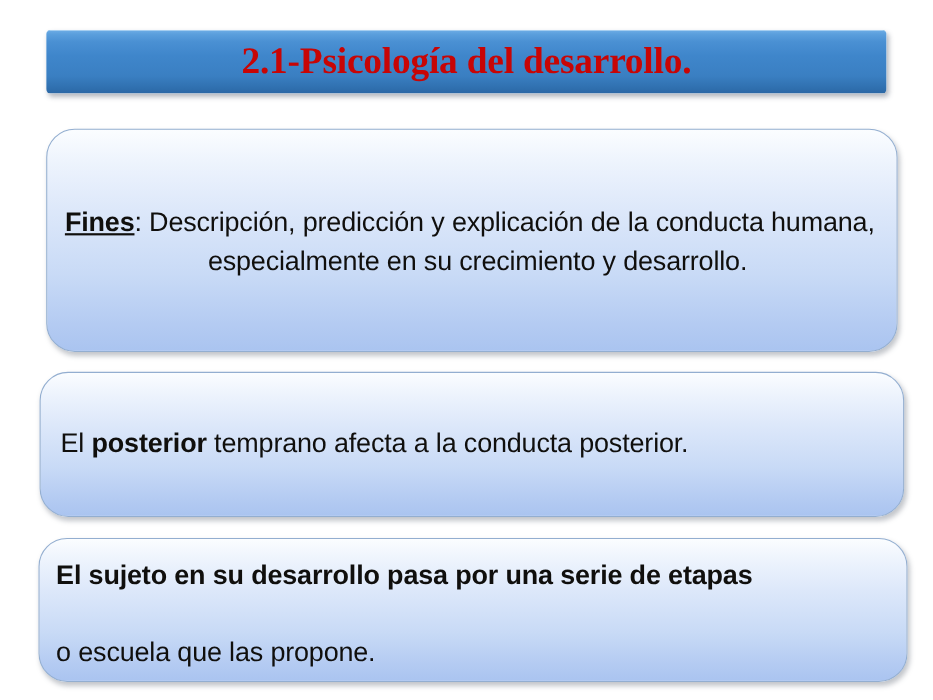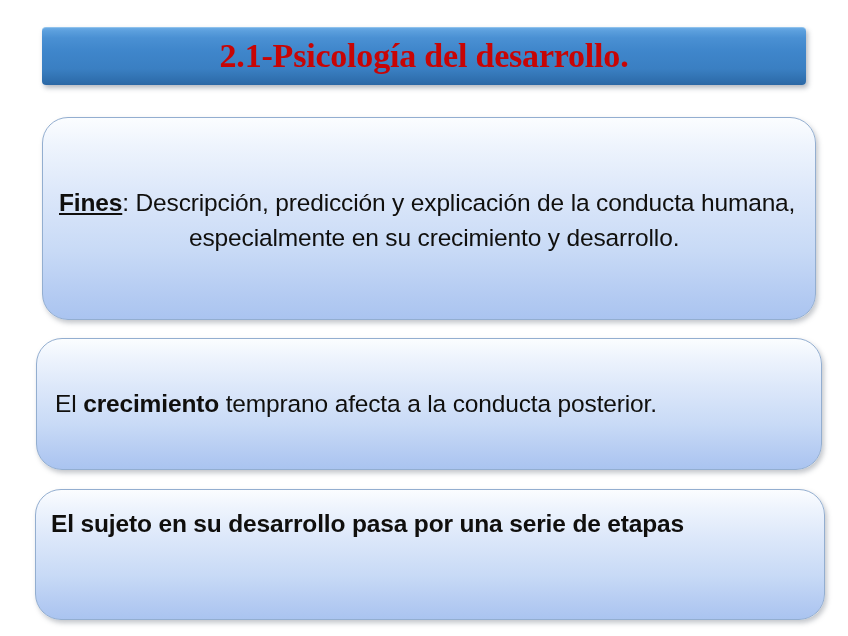--- a/index.html
+++ b/index.html
@@ -141,22 +141,23 @@
 </div>
 
 <div class="content-box" id="box-fines">
   <div class="box-text">
     <span class="lead">Fines</span><span>: Descripción, predicción y explicación  de la conducta humana, especialmente en su crecimiento y desarrollo.</span>
   </div>
 </div>
 
 <div class="content-box" id="box-desarrollo">
   <div class="box-text">
-    <span>El </span><span class="emph">crecimiento</span><span> temprano afecta a la conducta posterior.</span>
+    <span>El </span><span class="emph">posterior</span><span> temprano afecta a la conducta posterior.</span>
   </div>
 </div>
 
 <div class="content-box" id="box-etapas">
   <div class="box-text">
     <span class="strong-line nowrap">El sujeto en su desarrollo pasa por una serie de etapas</span><br>
     <br>
+    <span class="nowrap">o escuela que las propone.</span>
   </div>
 </div>
 
 </body></html>

